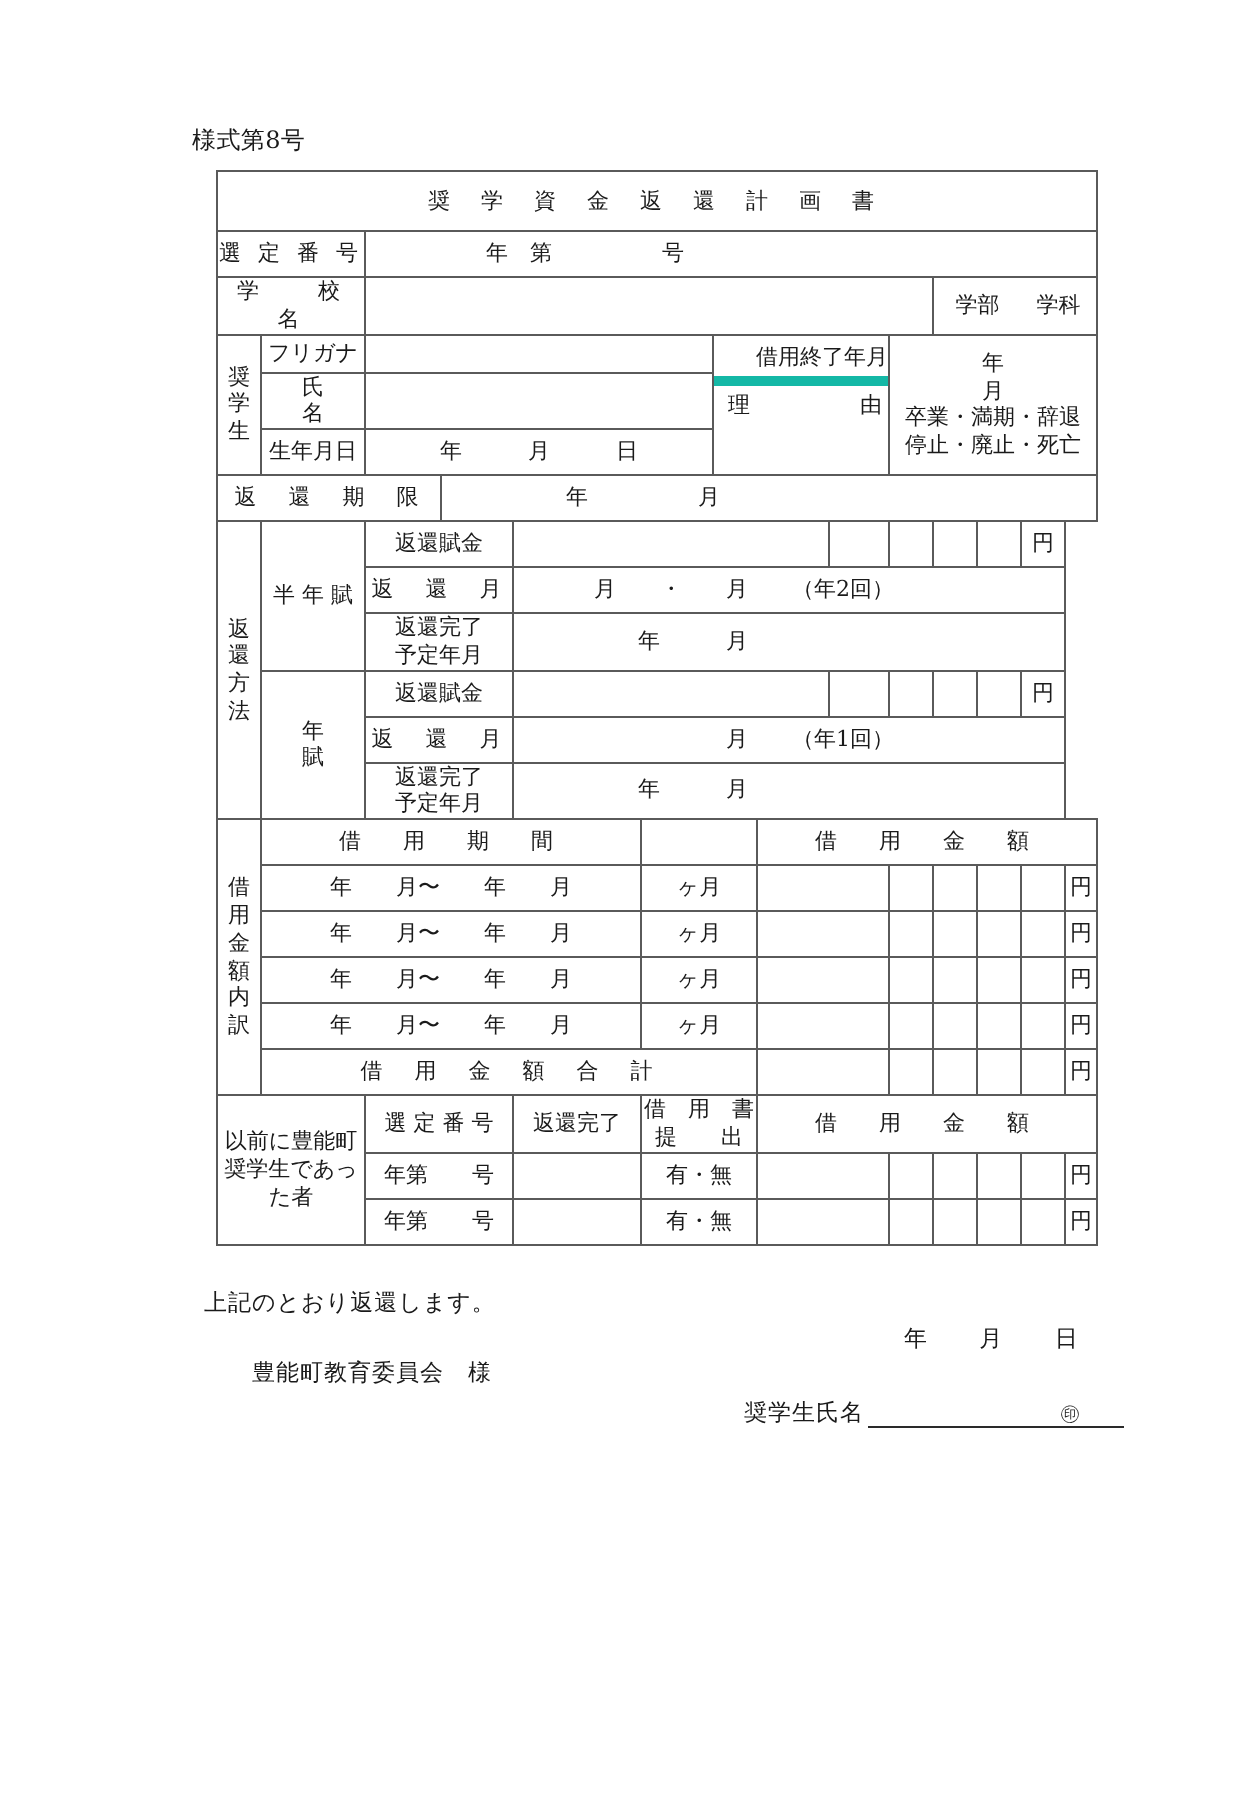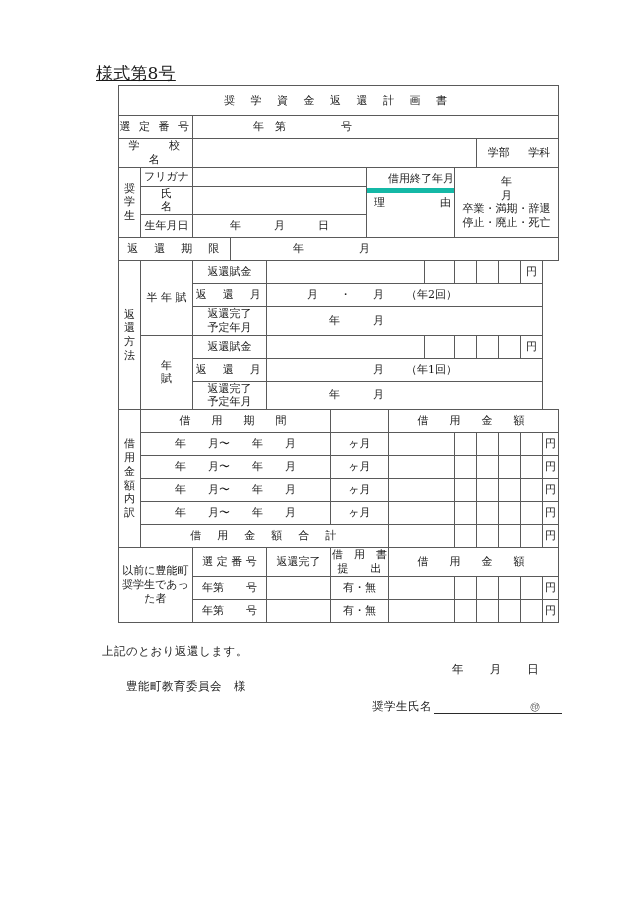--- a/index.html
+++ b/index.html
@@ -19,28 +19,27 @@
     position: absolute;
     left: 0; top: 0;
     width: 630px;
     height: 903px;
     overflow: hidden;
   }
   .form-no {
     position: absolute;
     left: 96px;
     top: 62px;
-    font-size: 17px;
+    font-size: 12px;
     letter-spacing: 0.2px;
     white-space: nowrap;
-    text-decoration: underline;
   }
   table.main {
     position: absolute;
-    left: 118px;
+    left: 108px;
     top: 85px;
     width: 440px;
     border-collapse: collapse;
     table-layout: fixed;
     font-size: 11px;
     padding-left: 32px;
   }
   table.main td {
     border: 1px solid #5a5a5a;
     padding: 0;

